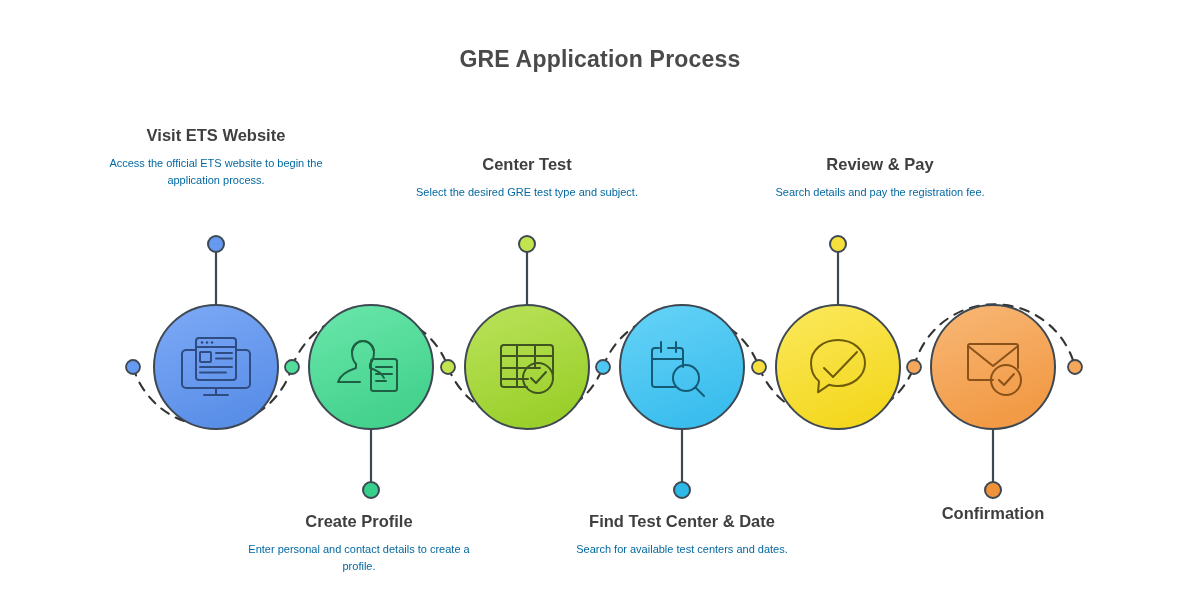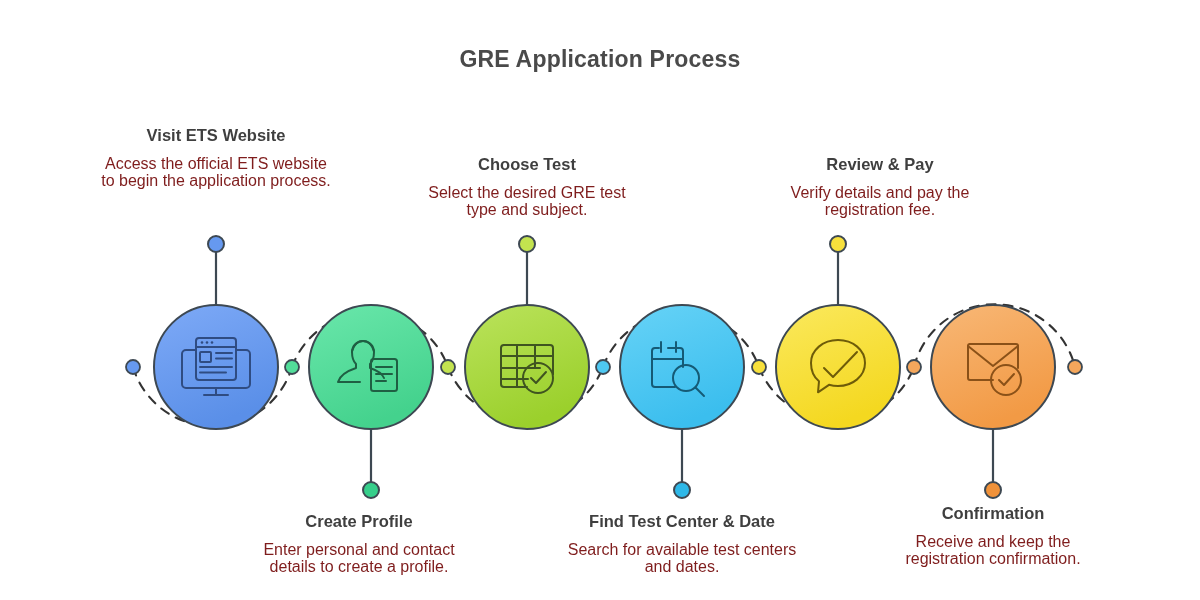--- a/index.html
+++ b/index.html
@@ -33,23 +33,23 @@
     text-align: center;
   }
   .step-title {
     font-size: 16.5px;
     font-weight: bold;
     color: #3f3f3f;
     margin-bottom: 10px;
     white-space: nowrap;
   }
   .step-desc {
-    font-size: 16px;
+    font-size: 11px;
     line-height: 17px;
-    color: #7f1d1d;
+    color: #0369a1;
   }
 </style>
 </head>
 <body>
 
 <div id="stage">
 
   <div id="chart-title">GRE Application Process</div>
 
   <svg class="svg-layer" viewBox="0 0 1200 600" width="1200" height="600" xmlns="http://www.w3.org/2000/svg">
@@ -187,32 +187,31 @@
     <div class="step-title">Visit ETS Website</div>
     <div class="step-desc">Access the official ETS website to begin the application process.</div>
   </div>
 
   <div class="step-text" style="left:244px; top:512px;">
     <div class="step-title">Create Profile</div>
     <div class="step-desc">Enter personal and contact details to create a profile.</div>
   </div>
 
   <div class="step-text" style="left:412px; top:155px;">
-    <div class="step-title">Choose Test</div>
+    <div class="step-title">Center Test</div>
     <div class="step-desc">Select the desired GRE test type and subject.</div>
   </div>
 
   <div class="step-text" style="left:567px; top:512px;">
     <div class="step-title">Find Test Center &amp; Date</div>
     <div class="step-desc">Search for available test centers and dates.</div>
   </div>
 
   <div class="step-text" style="left:765px; top:155px;">
     <div class="step-title">Review &amp; Pay</div>
-    <div class="step-desc">Verify details and pay the registration fee.</div>
+    <div class="step-desc">Search details and pay the registration fee.</div>
   </div>
 
   <div class="step-text" style="left:878px; top:504px;">
     <div class="step-title">Confirmation</div>
-    <div class="step-desc">Receive and keep the registration confirmation.</div>
   </div>
 
 </div>
 
 </body></html>

